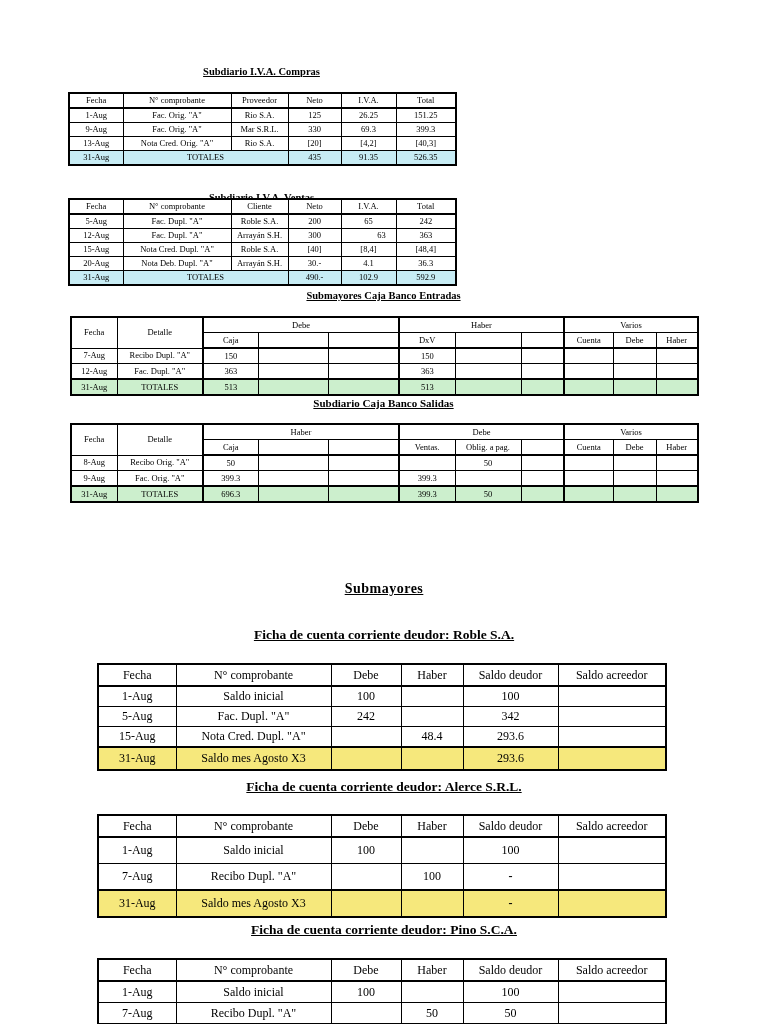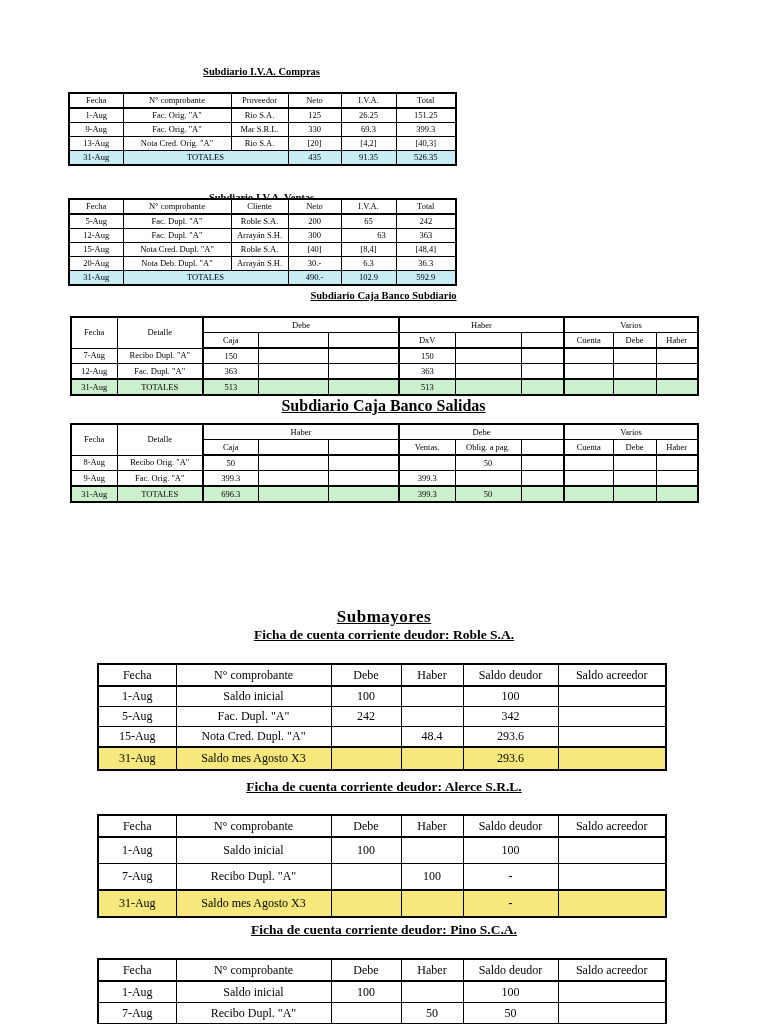--- a/index.html
+++ b/index.html
@@ -6,21 +6,21 @@
   .page{
     position:relative;width:768px;height:1024px;background:#ffffff;
     overflow:hidden;font-family:"Liberation Serif","DejaVu Serif",serif;color:#000;
     margin:0 auto;
   }
   .doc-heading{
     position:absolute;left:0;width:768px;text-align:center;
     font-weight:bold;text-decoration:underline;white-space:nowrap;
   }
   #doc-title{top:33px;font-size:13px;letter-spacing:.3px;}
-  #submayores-title{top:607px;font-size:17px;letter-spacing:.5px;}
+  #submayores-title{top:581px;font-size:14px;letter-spacing:.5px;}
   .sec-title{
     position:absolute;text-align:center;font-weight:bold;
     text-decoration:underline;white-space:nowrap;
   }
   table.doc-table{
     position:absolute;border-collapse:collapse;table-layout:fixed;
     border:2px solid #000;background:#fff;
   }
   .doc-table th,.doc-table td{
     border:1px solid #000;text-align:center;vertical-align:middle;
@@ -134,33 +134,33 @@
             <td style="height: 13px;">Roble S.A.</td>
             <td style="height: 13px;">[40]</td>
             <td style="height: 13px;">[8,4]</td>
             <td style="height: 13px;">[48,4]</td>
           </tr>
           <tr>
             <td style="height: 13px;">20-Aug</td>
             <td style="height: 13px;">Nota Deb. Dupl. "A"</td>
             <td style="height: 13px;">Arrayán S.H.</td>
             <td style="height: 13px; margin-top: 8px;">30.-</td>
-            <td style="height: 13px;">6.3</td>
+            <td style="height: 13px;">4.1</td>
             <td style="height: 13px;">36.3</td>
           </tr>
           <tr style="background: rgb(199, 236, 244);">
             <td style="height: 13px;">31-Aug</td>
             <td colspan="2" style="height: 13px;">TOTALES</td>
             <td style="height: 13px;">490.-</td>
             <td style="height: 13px;">102.9</td>
             <td style="height: 13px;">592.9</td>
           </tr>
         </tbody>
       </table>
-      <div class="sec-title" style="left: 70px; top: 290px; width: 627px; font-size: 10.5px;">Subdiario Caja Banco Subdiario</div>
+      <div class="sec-title" style="left: 70px; top: 290px; width: 627px; font-size: 10.5px;">Submayores Caja Banco Entradas</div>
       <table class="doc-table" style="left: 70px; top: 316px; font-size: 8.5px;">
         <colgroup>
           <col style="width: 46px;">
           <col style="width: 86px;">
           <col style="width: 55px;">
           <col style="width: 70px;">
           <col style="width: 71px;">
           <col style="width: 56px;">
           <col style="width: 66px;">
           <col style="width: 43px;">
@@ -223,21 +223,21 @@
             <td style="height: 14px;"></td>
             <td class="tl" style="height: 14px;">513</td>
             <td style="height: 14px;"></td>
             <td style="height: 14px;"></td>
             <td class="tl" style="height: 14px;"></td>
             <td style="height: 14px;"></td>
             <td style="height: 14px;"></td>
           </tr>
         </tbody>
       </table>
-      <div class="sec-title" style="left: 70px; top: 397px; width: 627px; font-size: 16px;">Subdiario Caja Banco Salidas</div>
+      <div class="sec-title" style="left: 70px; top: 397px; width: 627px; font-size: 11px;">Subdiario Caja Banco Salidas</div>
       <table class="doc-table" style="left: 70px; top: 423px; font-size: 8.5px;">
         <colgroup>
           <col style="width: 46px;">
           <col style="width: 86px;">
           <col style="width: 55px;">
           <col style="width: 70px;">
           <col style="width: 71px;">
           <col style="width: 56px;">
           <col style="width: 66px;">
           <col style="width: 43px;">

